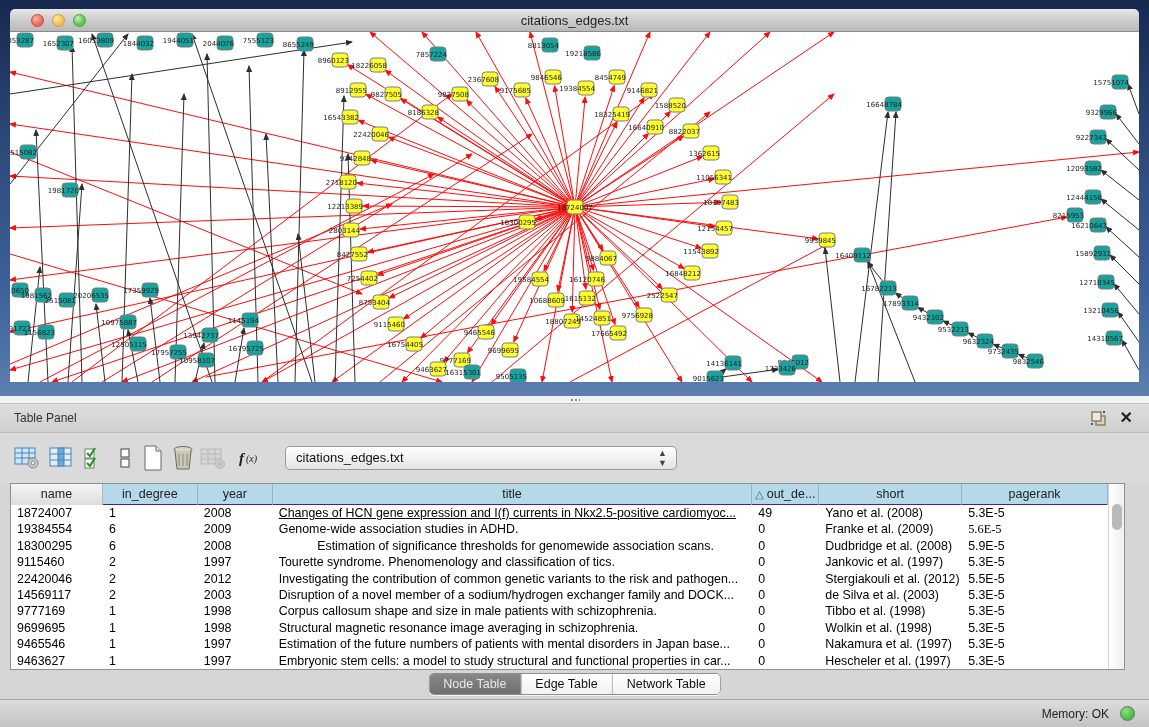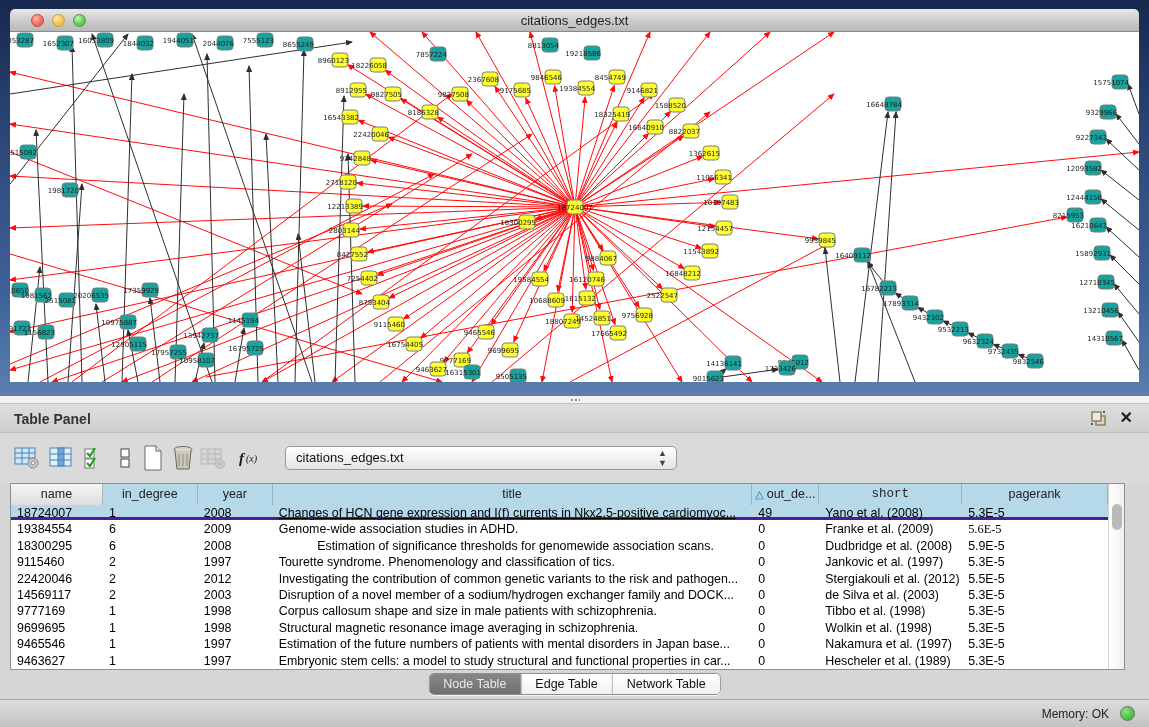--- a/index.html
+++ b/index.html
@@ -23,32 +23,32 @@
 
   
   .divider{ position:absolute; left:0; top:396px; width:1149px; height:8px; background:#f2f2f2; border-bottom:1px solid #c2c2c2;}
   .grip{ position:absolute; left:570px; top:2px; width:10px; height:4px;
     background:radial-gradient(circle,#8a8a8a 1px, transparent 1.5px); background-size:4px 4px; }
 
   
   .table-panel{ position:absolute; left:0; top:404px; width:1149px; height:295px; background:#d6d6d6; }
   .panel-header{ position:absolute; left:0; top:0; width:100%; height:29px;
     background:linear-gradient(180deg,#dedede,#cfcfcf); border-bottom:1px solid #bdbdbd; }
-  .panel-title{ position:absolute; left:14px; top:7px; font-size:14px; color:#333;font-weight:bold; }
+  .panel-title{ position:absolute; left:14px; top:7px; font-size:12px; color:#333; }
   .float-ic{ position:absolute; right:42px; top:7px; width:16px; height:15px; cursor:pointer;}
   .close-ic{ position:absolute; right:16px; top:4px; font-size:16px; font-weight:bold; color:#222; cursor:pointer;}
 
   .toolbar{ position:absolute; left:0; top:29px; width:100%; height:50px; background:#dadada; }
   .tbtn{ position:absolute; top:10px; width:30px; height:30px; display:flex; align-items:center; justify-content:center; cursor:pointer;}
   .dropdown{ position:absolute; left:285px; top:13px; width:392px; height:24px; border:1px solid #9a9a9a; border-radius:5px;
     background:linear-gradient(180deg,#ffffff,#e4e4e4); font-size:13px; color:#111; line-height:22px; padding-left:10px; cursor:pointer;}
   .updown{ position:absolute; right:9px; top:1px; font-size:9px; color:#444; line-height:10px; text-align:center;}
 
   .table-wrap{ position:absolute; left:10px; top:79px; width:1115px; height:187px; background:#fff; border:1px solid #8f8f8f; }
-  .thead{ position:absolute; left:0; top:0; right:16px; height:36px; display:flex; background:#b5d9e8; border-bottom:3px solid #4c1d95;}
+  .thead{ position:absolute; left:0; top:0; right:16px; height:21px; display:flex; background:#b5d9e8; border-bottom:1px solid #4c1d95;}
   .th{ height:21px; font-size:12.5px; color:#222; text-align:center; line-height:20px; border-right:1px solid #93b7c6; overflow:hidden; white-space:nowrap;}
   .th.first{ background:linear-gradient(180deg,#f5f5f5,#ddd); border-right:1px solid #b5b5b5;}
   .sorttri{ color:#1d6f8e; font-size:11px; margin-right:3px;}
   .tbody{ position:absolute; left:0; top:21px; right:16px; bottom:0; overflow:hidden;}
   .tr{ display:flex; height:16.4px; }
   .td{ font-size:12.4px; color:#000; line-height:16.4px; padding-left:6px; white-space:nowrap; overflow:hidden; }
   .vscroll{ position:absolute; right:0; top:0; width:16px; height:100%; background:linear-gradient(90deg,#fff,#f0f0f0); border-left:1px solid #d5d5d5;}
   .vthumb{ position:absolute; left:3px; top:20px; width:10px; height:26px; background:#b9b9b9; border-radius:6px;}
 
   .tabs-row{ position:absolute; left:0; top:266px; width:100%; height:29px; background:#d6d6d6;}
@@ -724,21 +724,21 @@
       </div>
     </div>
 
     <div class="table-wrap">
       <div class="thead" id="thead">
           <div class="th first" style="width: 92px;"><span>name</span></div>
           <div class="th" style="width: 95px;"><span>in_degree</span></div>
           <div class="th" style="width: 75px;"><span>year</span></div>
           <div class="th" style="width: 480px;"><span>title</span></div>
           <div class="th" style="width: 67px;"><span class="sorttri">△</span><span>out_de...</span></div>
-          <div class="th" style="width: 143px; font-family: Liberation Mono, monospace;"><span>short</span></div>
+          <div class="th" style="width: 143px;"><span>short</span></div>
           <div class="th" style="width: 146px;"><span>pagerank</span></div>
         </div>
       <div class="tbody" id="tbody">
           <div class="tr">
             <div class="td" style="width: 92px;">18724007</div>
             <div class="td" style="width: 95px;">1</div>
             <div class="td" style="width: 75px;">2008</div>
             <div class="td" style="width: 480px; text-decoration: underline;">Changes of HCN gene expression and I(f) currents in Nkx2.5-positive cardiomyoc...</div>
             <div class="td" style="width: 67px;">49</div>
             <div class="td" style="width: 143px;">Yano et al. (2008)</div>
@@ -815,21 +815,21 @@
             <div class="td" style="width: 67px;">0</div>
             <div class="td" style="width: 143px;">Nakamura et al. (1997)</div>
             <div class="td" style="width: 146px;">5.3E-5</div>
           </div>
           <div class="tr">
             <div class="td" style="width: 92px;">9463627</div>
             <div class="td" style="width: 95px;">1</div>
             <div class="td" style="width: 75px;">1997</div>
             <div class="td" style="width: 480px;">Embryonic stem cells: a model to study structural and functional properties in car...</div>
             <div class="td" style="width: 67px;">0</div>
-            <div class="td" style="width: 143px;">Hescheler et al. (1989)</div>
+            <div class="td" style="width: 143px;">Hescheler et al. (1997)</div>
             <div class="td" style="width: 146px;">5.3E-5</div>
           </div>
         </div>
       <div class="vscroll">
         <div class="vthumb"></div>
       </div>
     </div>
 
     <div class="tabs-row">
       <div class="segmented" id="tabs">

